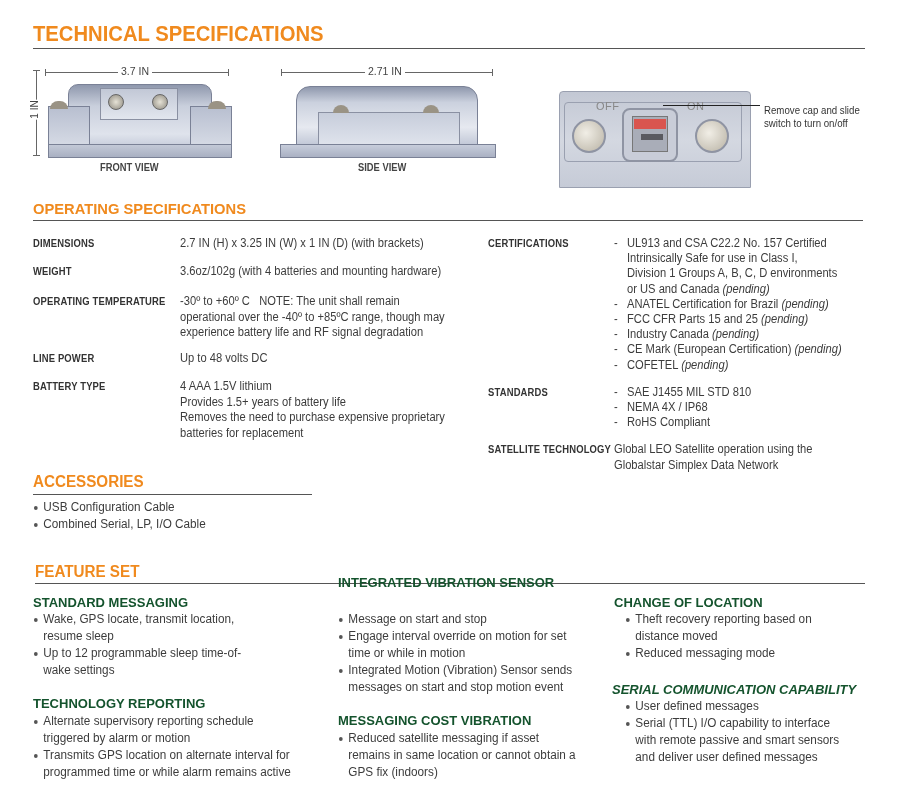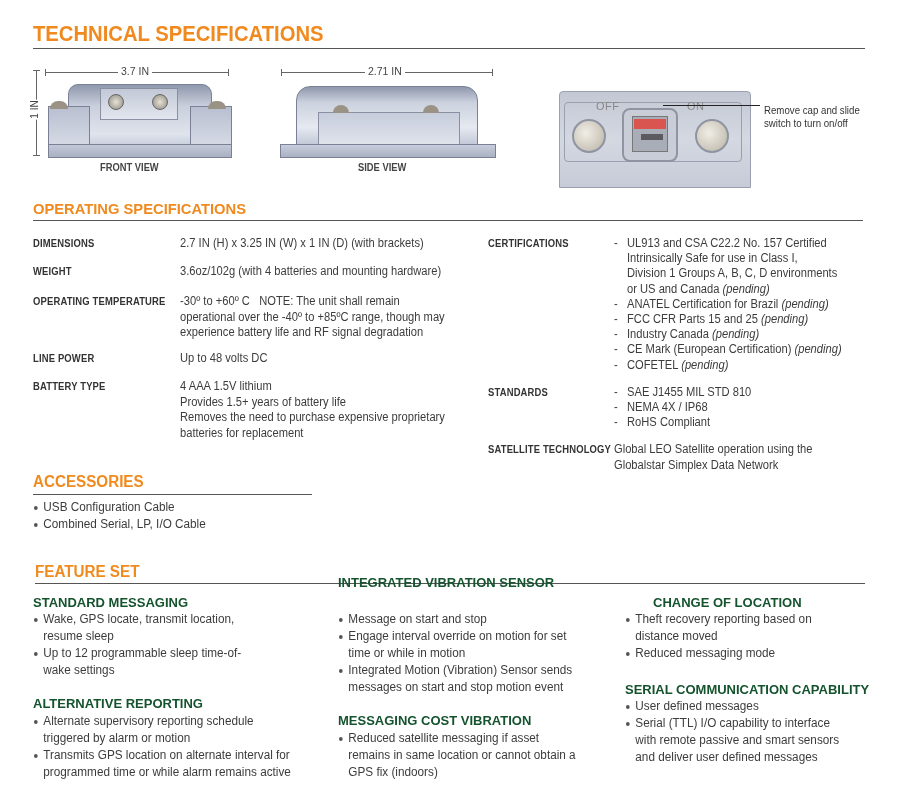--- a/index.html
+++ b/index.html
@@ -187,21 +187,21 @@
   <div class="li">
       <div>Wake, GPS locate, transmit location,</div>
       <div>resume sleep</div>
     </div>
   <div class="li">
       <div>Up to 12 programmable sleep time-of-</div>
       <div>wake settings</div>
     </div>
 </div>
 
-<div class="abs h3" style="left:33px;top:696px;">ALTERNATIVE REPORTING</div>
+<div class="abs h3" style="left:33px;top:696px;">TECHNOLOGY REPORTING</div>
 <div class="abs bul" style="left:33px;top:713px;">
   <div class="li">
       <div>Alternate supervisory reporting schedule</div>
       <div>triggered by alarm or motion</div>
     </div>
   <div class="li">
       <div>Transmits GPS location on alternate interval for</div>
       <div>programmed time or while alarm remains active</div>
     </div>
 </div>
@@ -223,32 +223,32 @@
 
 <div class="abs h3" style="left:338px;top:713px;">MESSAGING COST VIBRATION</div>
 <div class="abs bul" style="left:338px;top:730px;">
   <div class="li">
       <div>Reduced satellite messaging if asset</div>
       <div>remains in same location or cannot obtain a</div>
       <div>GPS fix (indoors)</div>
     </div>
 </div>
 
-<div class="abs h3" style="left:653px;top:595px;">CHANGE OF LOCATION</div>
+<div class="abs h3" style="left:614px;top:595px;">CHANGE OF LOCATION</div>
 <div class="abs bul" style="left:625px;top:611px;">
   <div class="li">
       <div>Theft recovery reporting based on</div>
       <div>distance moved</div>
     </div>
   <div class="li">
       <div>Reduced messaging mode</div>
     </div>
 </div>
 
-<div class="abs h3" style="left:625px;top:682px;">SERIAL COMMUNICATION CAPABILITY</div>
+<div class="abs h3" style="left:612px;top:682px;font-style:italic;">SERIAL COMMUNICATION CAPABILITY</div>
 <div class="abs bul" style="left:625px;top:698px;">
   <div class="li">
       <div>User defined messages</div>
     </div>
   <div class="li">
       <div>Serial (TTL) I/O capability to interface</div>
       <div>with remote passive and smart sensors</div>
       <div>and deliver user defined messages</div>
     </div>
 </div>

